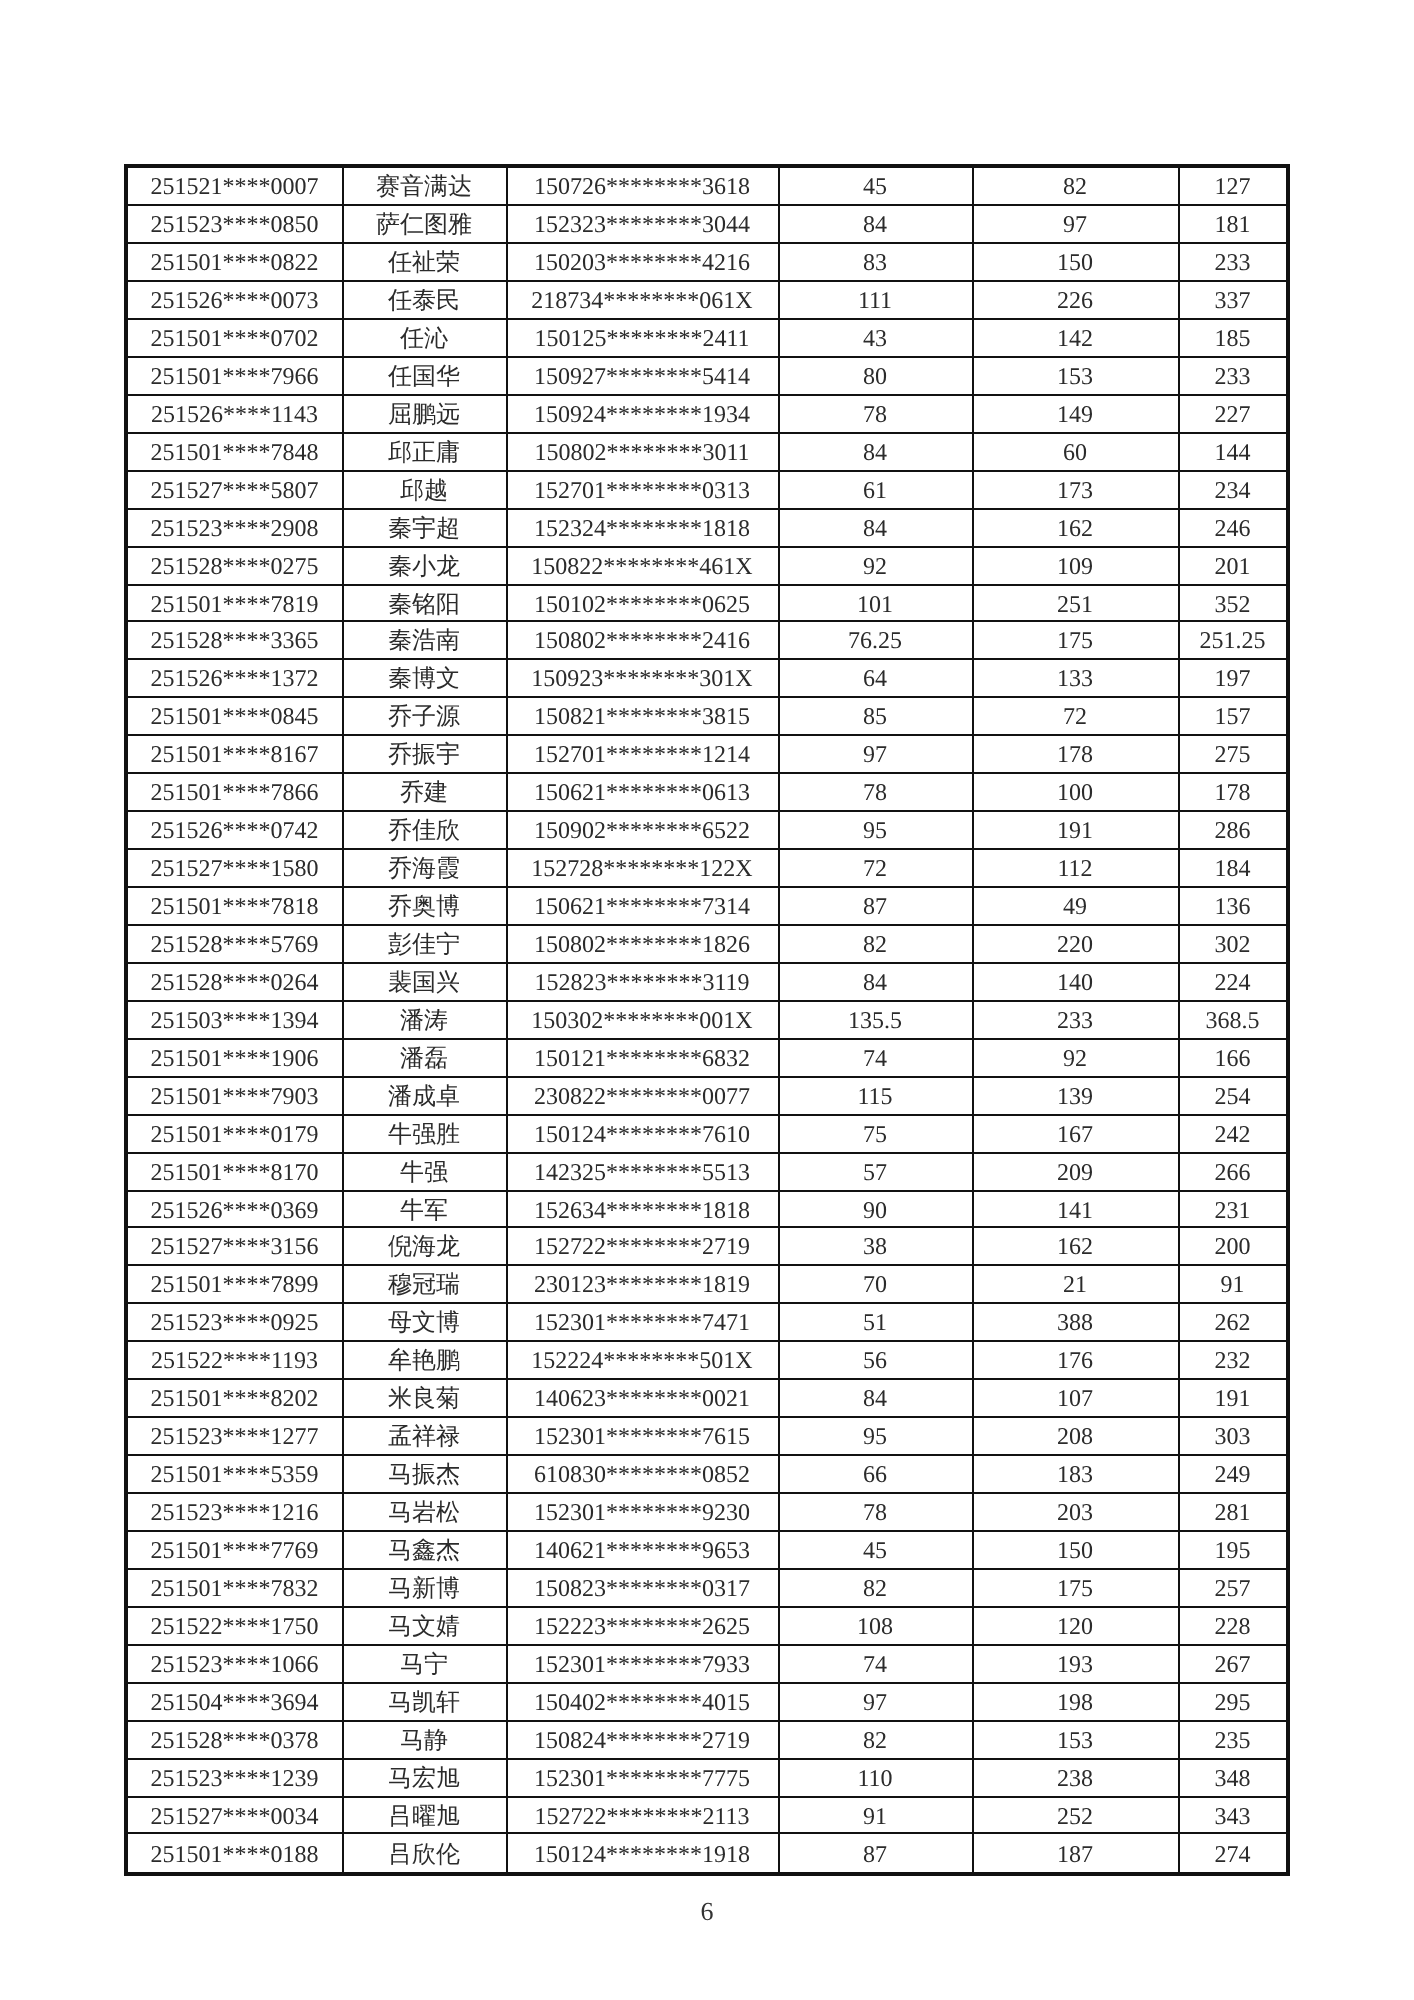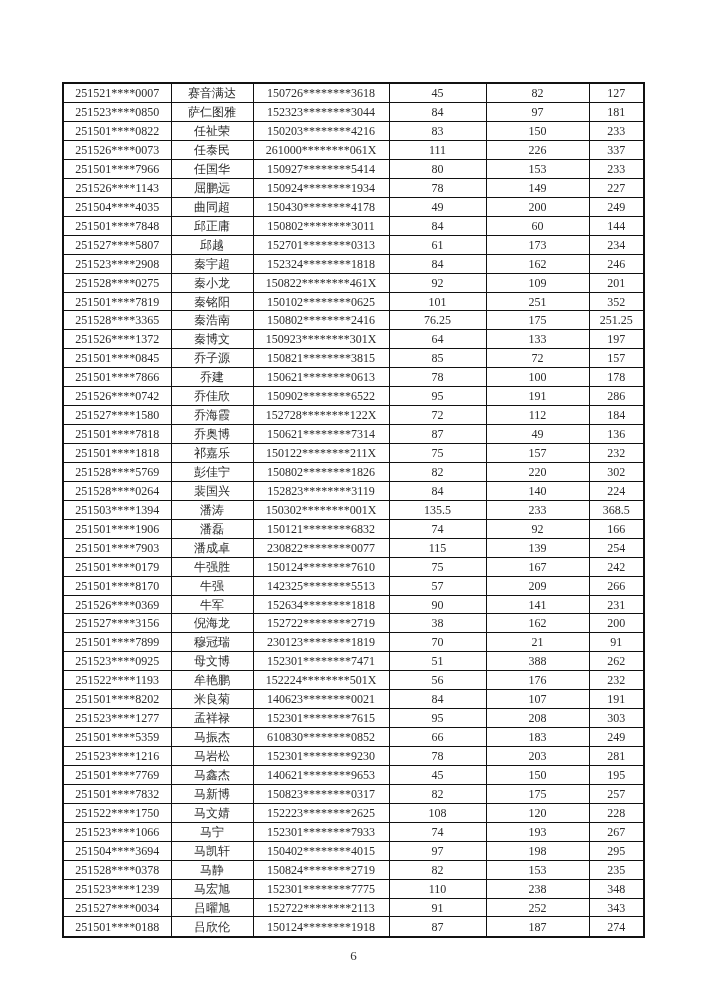--- a/index.html
+++ b/index.html
@@ -84,50 +84,50 @@
     <td>251501****0822</td>
     <td>任祉荣</td>
     <td>150203********4216</td>
     <td>83</td>
     <td>150</td>
     <td>233</td>
   </tr>
         <tr>
     <td>251526****0073</td>
     <td>任泰民</td>
-    <td>261000********061X</td>
+    <td>218734********061X</td>
     <td>111</td>
     <td>226</td>
     <td>337</td>
+  </tr>
+        <tr>
+    <td>251501****0702</td>
+    <td>任沁</td>
+    <td>150125********2411</td>
+    <td>43</td>
+    <td>142</td>
+    <td>185</td>
   </tr>
         <tr>
     <td>251501****7966</td>
     <td>任国华</td>
     <td>150927********5414</td>
     <td>80</td>
     <td>153</td>
     <td>233</td>
   </tr>
         <tr>
     <td>251526****1143</td>
     <td>屈鹏远</td>
     <td>150924********1934</td>
     <td>78</td>
     <td>149</td>
     <td>227</td>
   </tr>
         <tr>
-    <td>251504****4035</td>
-    <td>曲同超</td>
-    <td>150430********4178</td>
-    <td>49</td>
-    <td>200</td>
-    <td>249</td>
-  </tr>
-        <tr>
     <td>251501****7848</td>
     <td>邱正庸</td>
     <td>150802********3011</td>
     <td>84</td>
     <td>60</td>
     <td>144</td>
   </tr>
         <tr>
     <td>251527****5807</td>
     <td>邱越</td>
@@ -178,20 +178,28 @@
   </tr>
         <tr>
     <td>251501****0845</td>
     <td>乔子源</td>
     <td>150821********3815</td>
     <td>85</td>
     <td>72</td>
     <td>157</td>
   </tr>
         <tr>
+    <td>251501****8167</td>
+    <td>乔振宇</td>
+    <td>152701********1214</td>
+    <td>97</td>
+    <td>178</td>
+    <td>275</td>
+  </tr>
+        <tr>
     <td>251501****7866</td>
     <td>乔建</td>
     <td>150621********0613</td>
     <td>78</td>
     <td>100</td>
     <td>178</td>
   </tr>
         <tr>
     <td>251526****0742</td>
     <td>乔佳欣</td>
@@ -210,28 +218,20 @@
   </tr>
         <tr>
     <td>251501****7818</td>
     <td>乔奥博</td>
     <td>150621********7314</td>
     <td>87</td>
     <td>49</td>
     <td>136</td>
   </tr>
         <tr>
-    <td>251501****1818</td>
-    <td>祁嘉乐</td>
-    <td>150122********211X</td>
-    <td>75</td>
-    <td>157</td>
-    <td>232</td>
-  </tr>
-        <tr>
     <td>251528****5769</td>
     <td>彭佳宁</td>
     <td>150802********1826</td>
     <td>82</td>
     <td>220</td>
     <td>302</td>
   </tr>
         <tr>
     <td>251528****0264</td>
     <td>裴国兴</td>

